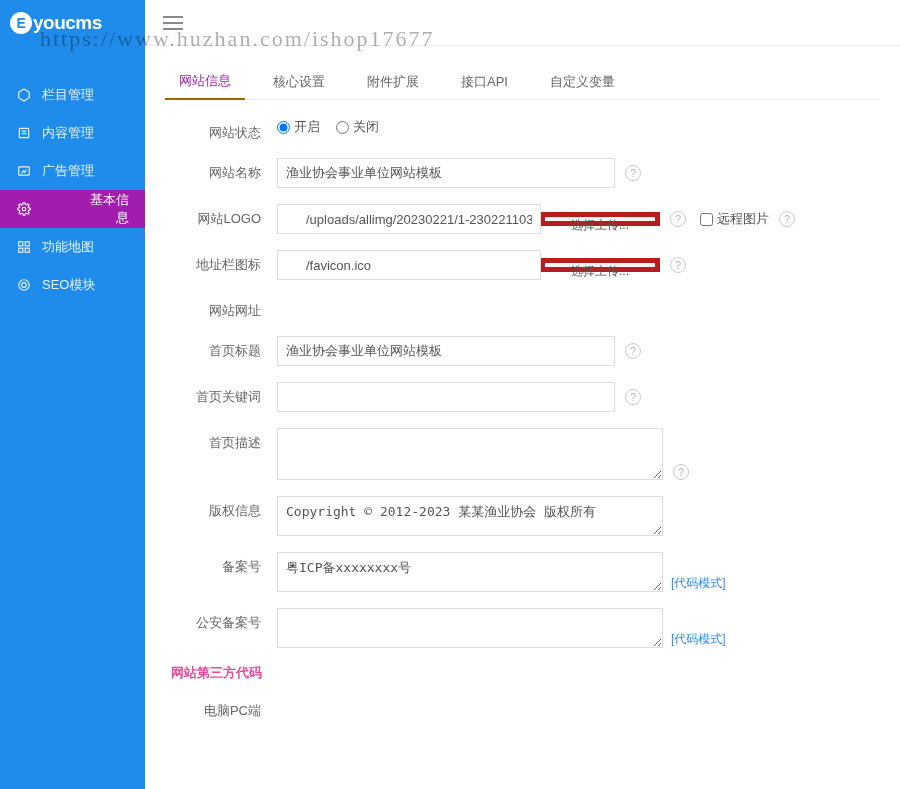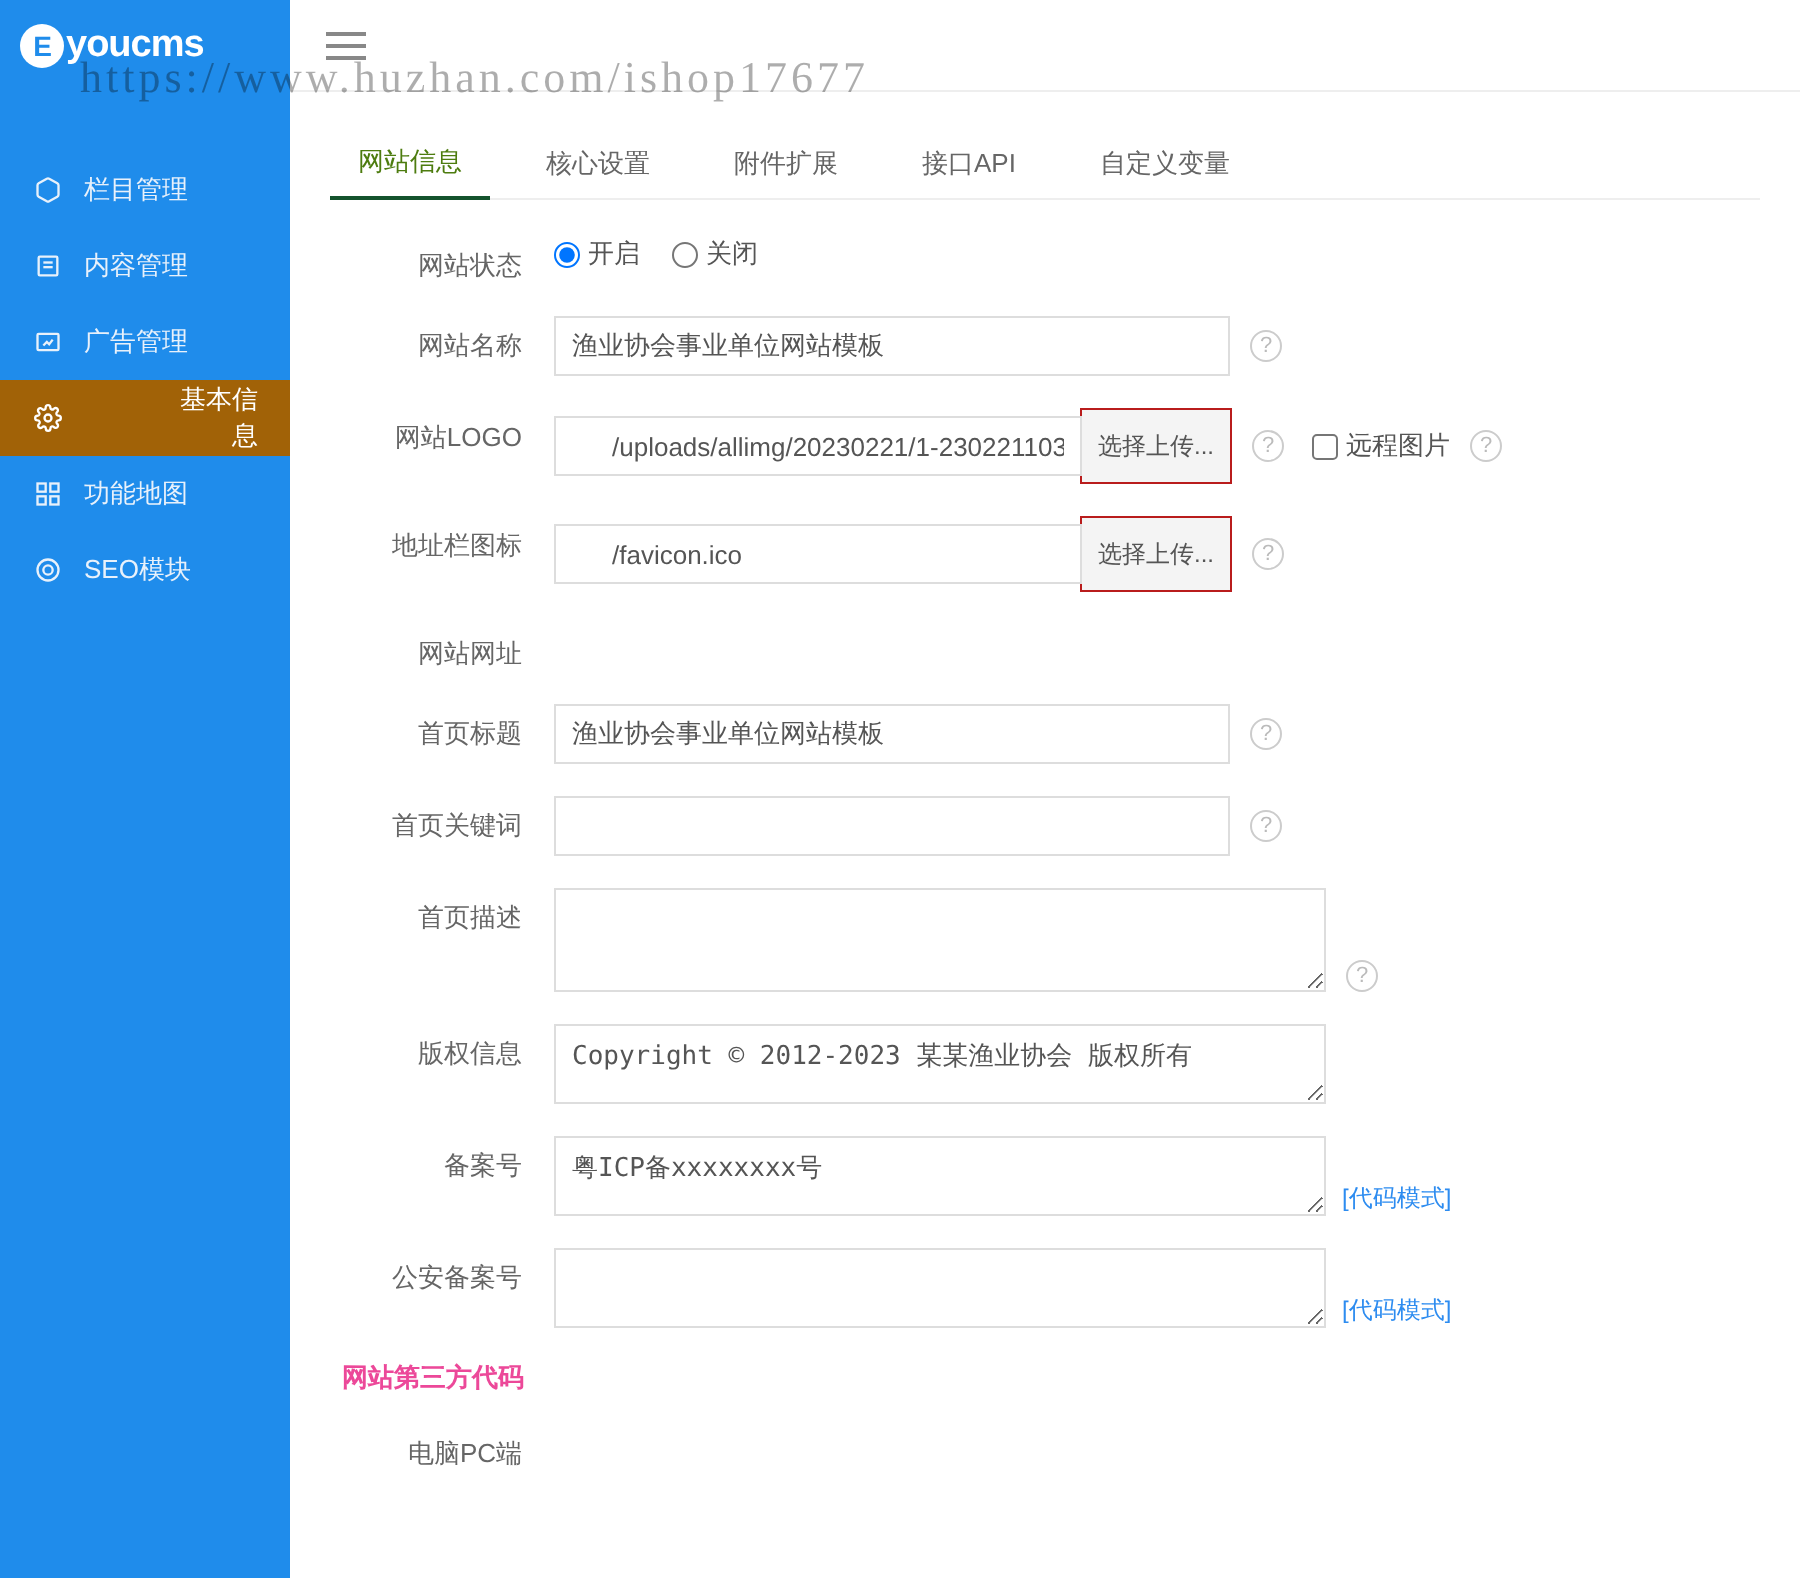--- a/index.html
+++ b/index.html
@@ -51,21 +51,21 @@
   height: 38px;
   display: flex;
   align-items: center;
   padding: 0 16px;
   font-size: 13px;
   cursor: pointer;
   color: #e8f1fb;
   text-align: right;
 }
 .menu-item.active {
-  background: #a16207;
+  background: #a21caf;
   color: #fff;
   gap: 36px;
 }
 .menu-item .mi-icon {
   width: 16px;
   height: 16px;
   margin-right: 10px;
   display: inline-flex;
   align-items: center;
   justify-content: center;
@@ -106,22 +106,22 @@
   margin-bottom: 18px;
 }
 .tab {
   padding: 8px 14px;
   margin-right: 14px;
   color: #666;
   cursor: pointer;
   font-size: 13px;
 }
 .tab.active {
-  color: #4d7c0f;
-  border-bottom: 2px solid #14532d;
+  color: #a21caf;
+  border-bottom: 2px solid #a16207;
   margin-bottom: -1px;
 }
 .form { padding-left: 6px; }
 .row {
   display: flex;
   align-items: flex-start;
   margin-bottom: 16px;
 }
 .lbl {
   width: 106px;
@@ -158,24 +158,24 @@
   content: '';
   position: absolute;
   right: 2px;
   top: 1px;
   width: 3px;
   height: 3px;
   background: #f0c14b;
   border-radius: 50%;
 }
 .btn {
-  height: 38px;
-  border: 1px solid #b91c1c;
+  height: 14px;
+  border: 5px solid #b91c1c;
   background: #f4f4f4;
-  padding: 0 8px;
+  padding: 0 26px;
   font-size: 12px;
   color: #555;
   cursor: pointer;
   margin-left: -1px;
 }
 .help {
   display: inline-flex;
   width: 16px;
   height: 16px;
   border: 1px solid #ccc;

